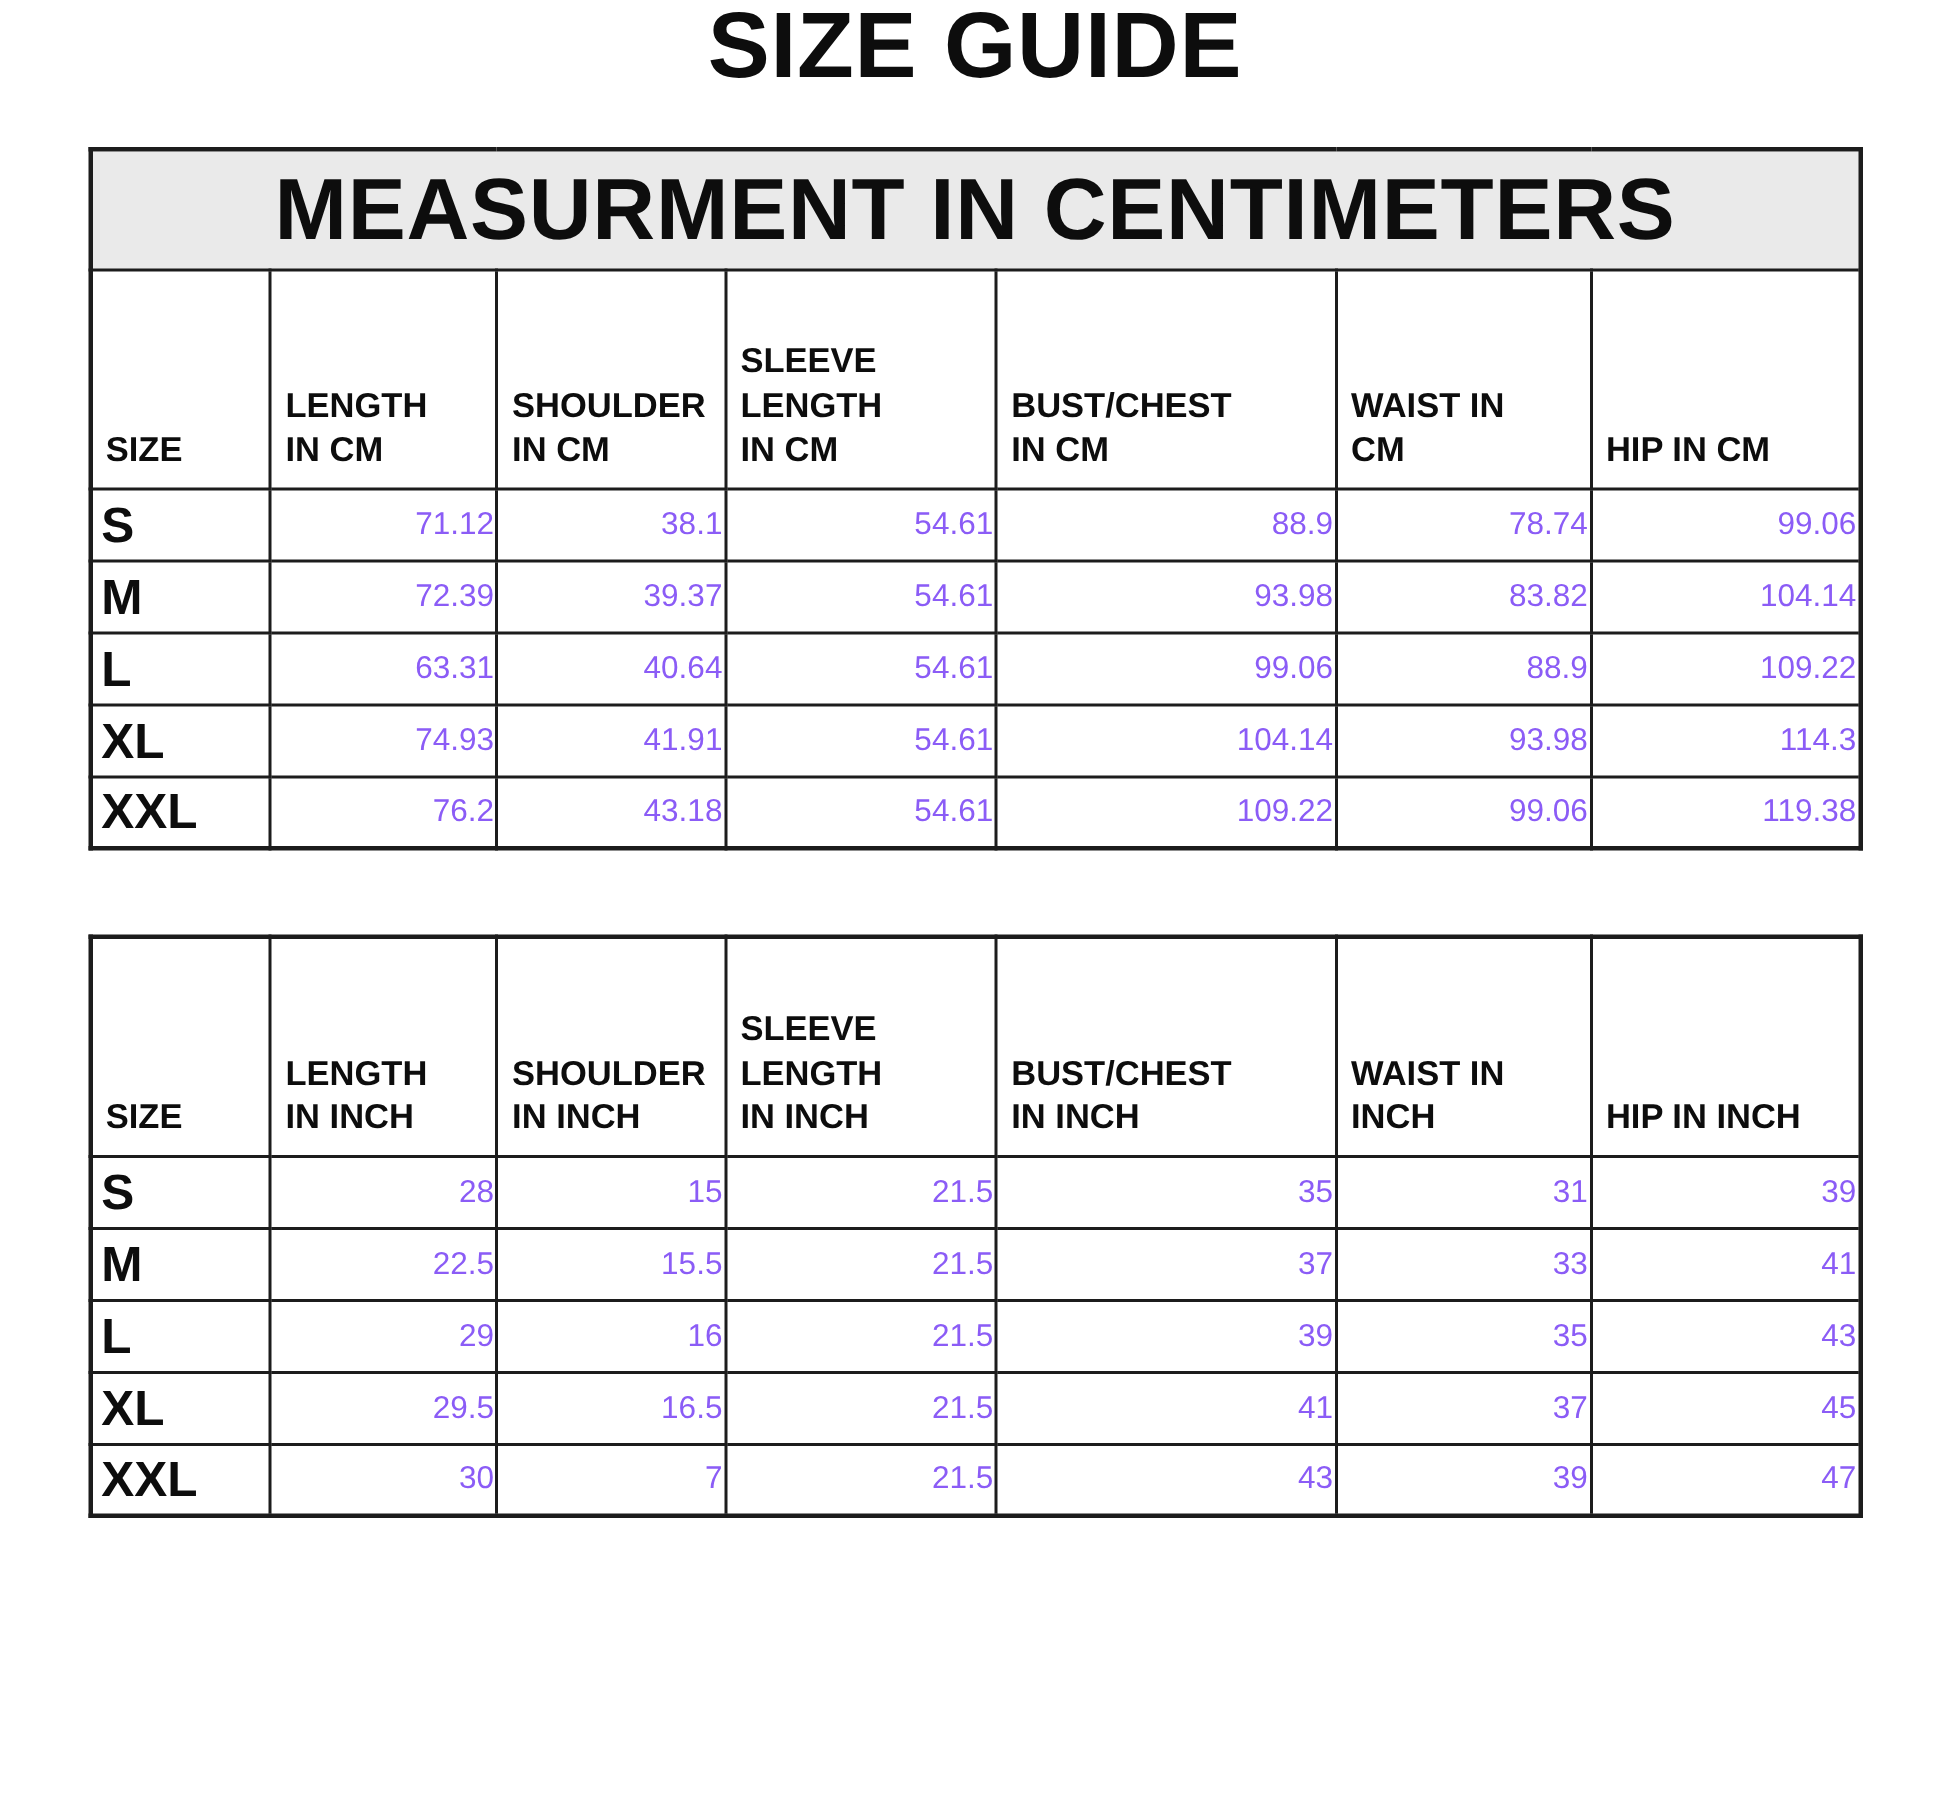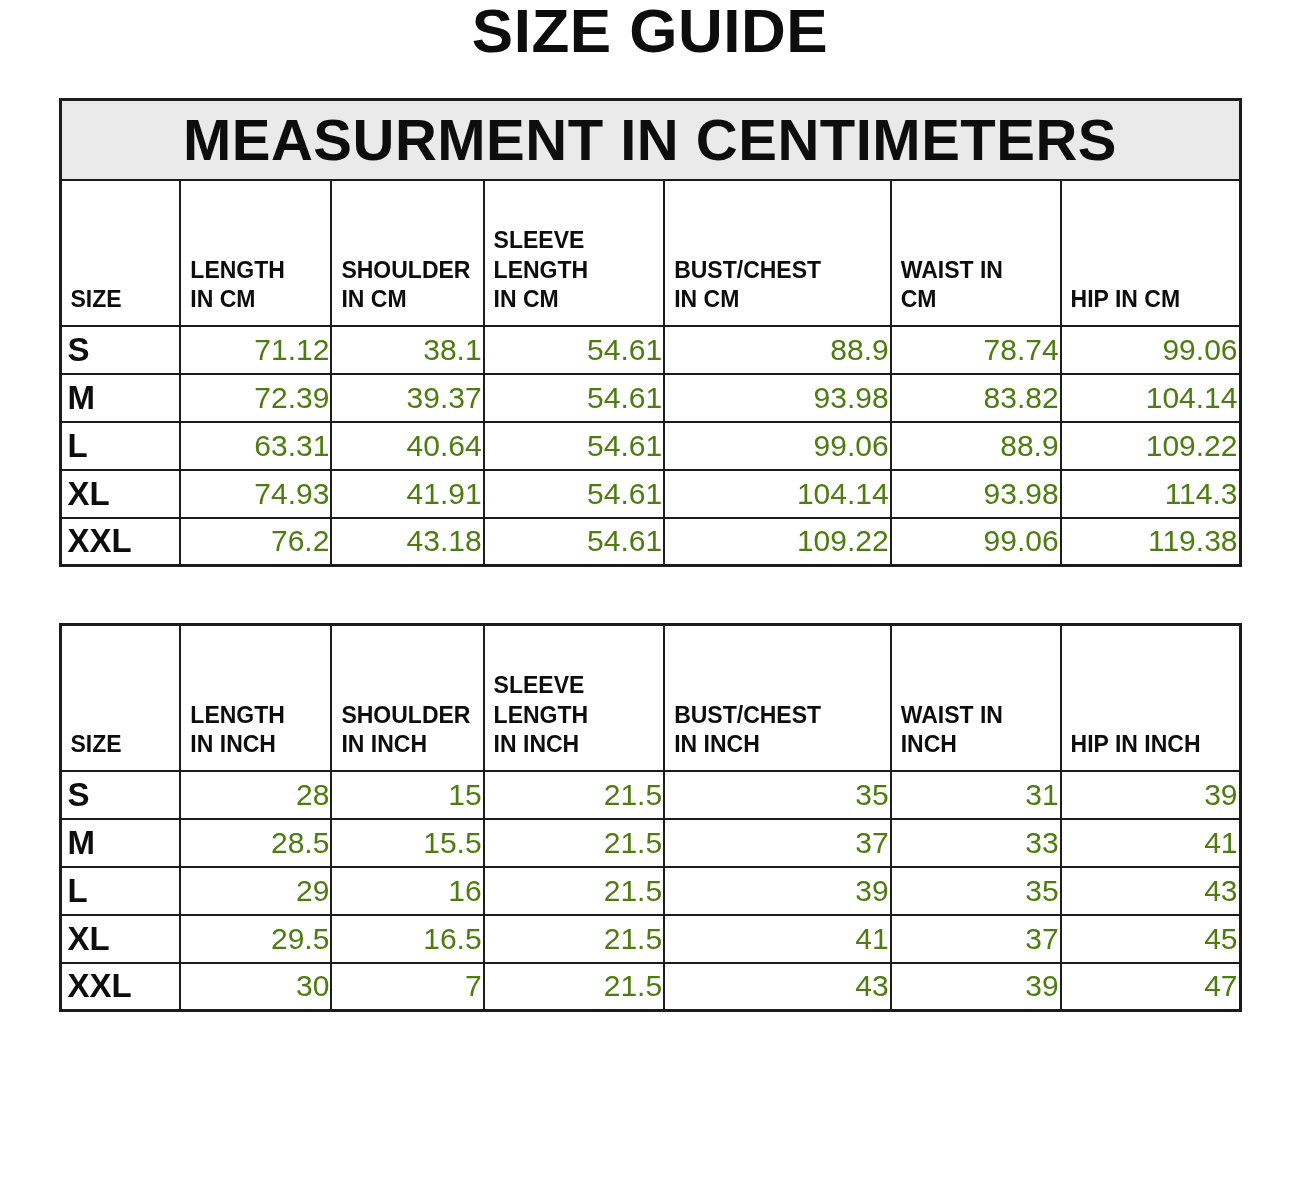--- a/index.html
+++ b/index.html
@@ -69,24 +69,24 @@
   
   tr.data-row td { height: 48px; background: #ffffff; }
   td.size-cell {
     font-size: 33px;
     font-weight: 700;
     text-align: left;
     padding-left: 6px;
     color: #0d0d0d;
   }
   td.num-cell {
-    font-size: 30px;
+    font-size: 21px;
     font-weight: 400;
     text-align: right;
-    color: #4d7c0f;
+    color: #8b5cf6;
   }
   col.c-size   { width: 10.2%; }
   col.c-length { width: 12.8%; }
   col.c-shoulder { width: 12.9%; }
   col.c-sleeve { width: 15.3%; }
   col.c-bust   { width: 19.2%; }
   col.c-waist  { width: 14.4%; }
   col.c-hip    { width: 15.2%; }
 </style>
 </head>
@@ -207,21 +207,21 @@
         <td class="size-cell">S</td>
         <td class="num-cell">28</td>
         <td class="num-cell">15</td>
         <td class="num-cell">21.5</td>
         <td class="num-cell">35</td>
         <td class="num-cell">31</td>
         <td class="num-cell">39</td>
       </tr>
       <tr class="data-row">
         <td class="size-cell">M</td>
-        <td class="num-cell">28.5</td>
+        <td class="num-cell">22.5</td>
         <td class="num-cell">15.5</td>
         <td class="num-cell">21.5</td>
         <td class="num-cell">37</td>
         <td class="num-cell">33</td>
         <td class="num-cell">41</td>
       </tr>
       <tr class="data-row">
         <td class="size-cell">L</td>
         <td class="num-cell">29</td>
         <td class="num-cell">16</td>

